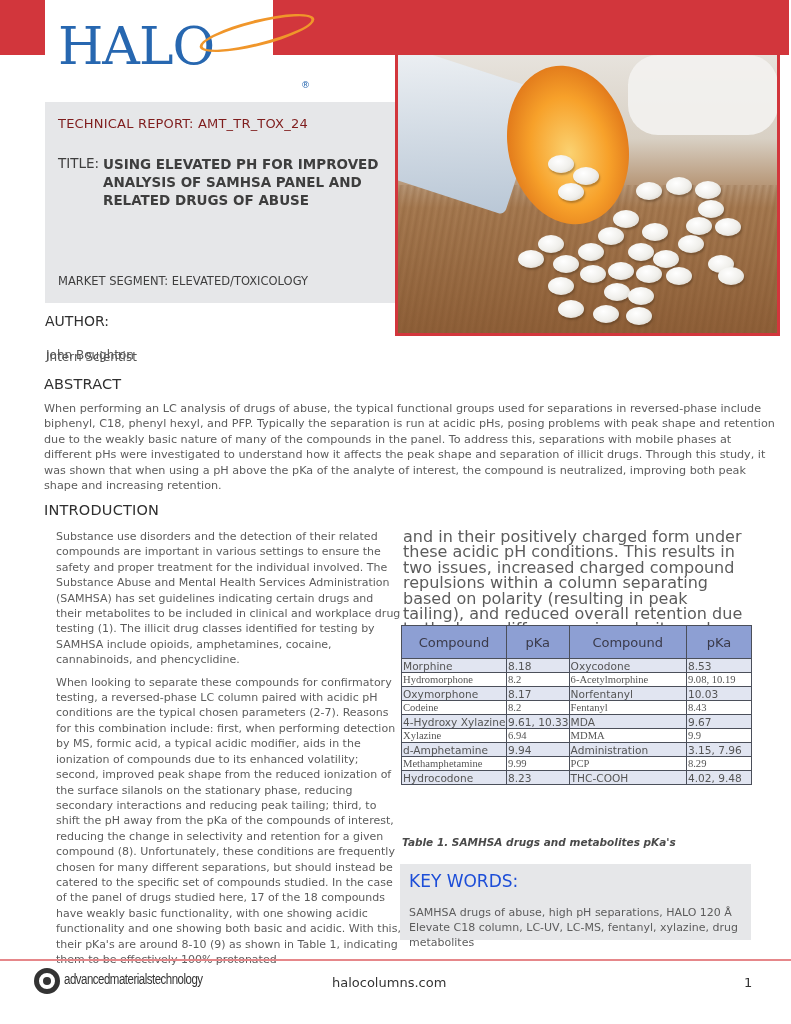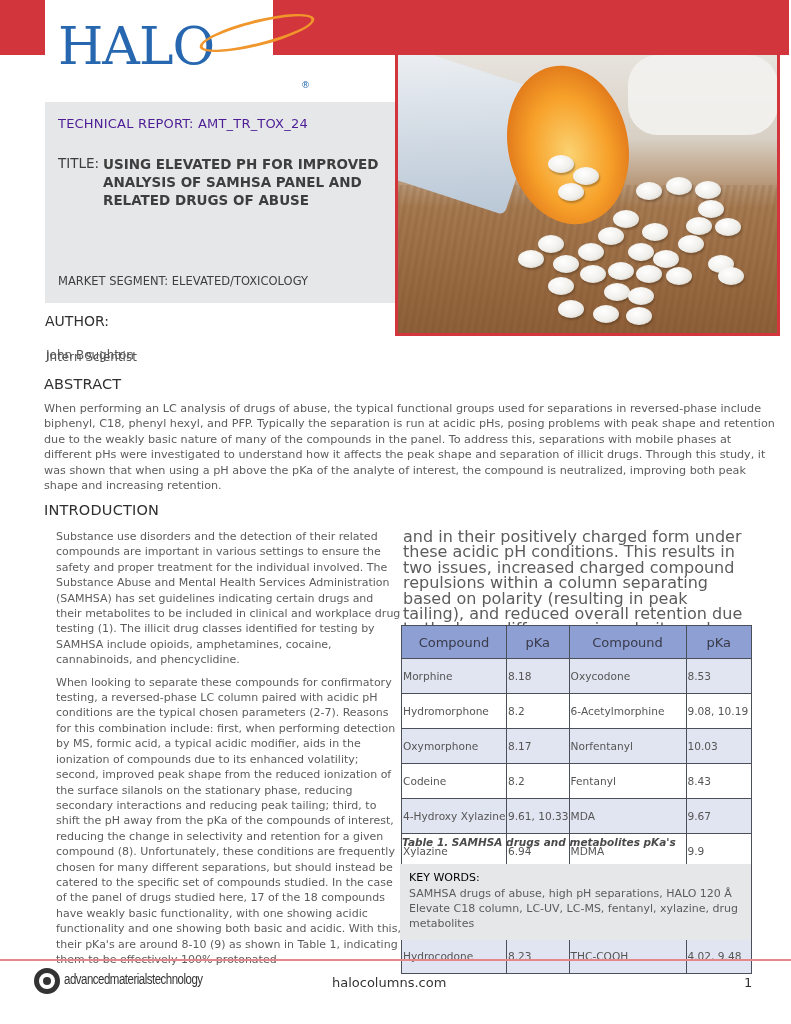--- a/index.html
+++ b/index.html
@@ -8,21 +8,21 @@
 
     .red-block-left { position: absolute; left: 0; top: 0; width: 45px; height: 55px; background: #d2363c; }
     .red-block-right { position: absolute; left: 273px; top: 0; width: 516px; height: 55px; background: #d2363c; }
 
     .logo { position: absolute; left: 58px; top: 16px; width: 210px; height: 60px; }
     .logo-text { position: absolute; left: 0; top: 0; font-family: "DejaVu Serif", serif; font-size: 52px; line-height: 60px; color: #2767b0; letter-spacing: -1px; font-weight: normal; }
     .logo-halo { position: absolute; left: 140px; top: 4px; width: 118px; height: 26px; border: 3px solid #f0962a; border-radius: 50%; transform: rotate(-14deg); }
     .logo-reg { position: absolute; left: 243px; top: 64px; font-size: 9px; color: #2767b0; }
 
     .title-box { position: absolute; left: 45px; top: 102px; width: 351px; height: 201px; background: #e6e7e9; }
-    .report-id { position: absolute; left: 13px; top: 14px; font-size: 13px; color: #4c1d95; letter-spacing: 0.2px; }
+    .report-id { position: absolute; left: 13px; top: 14px; font-size: 13px; color: #7f1d1d; letter-spacing: 0.2px; }
     .title-row { position: absolute; left: 13px; top: 53px; width: 335px; font-size: 13.5px; color: #3e3e3e; }
     .title-label { position: absolute; left: 0; top: 0; }
     .title-text { position: absolute; left: 45px; top: 0; width: 295px; font-weight: bold; line-height: 18px; color: #3e3e3e; }
     .market-seg { position: absolute; left: 13px; top: 172px; font-size: 11.5px; color: #3e3e3e; }
 
     .photo { position: absolute; left: 395px; top: 55px; width: 385px; height: 281px; border: 3px solid #d2363c; border-top: none; overflow: hidden;
       background: linear-gradient(180deg, #e7e3dd 0%, #d8d0c4 30%, #a77b52 55%, #8e5f38 100%); }
     .photo-wood { position: absolute; left: 0; top: 130px; width: 100%; height: 150px;
       background: repeating-linear-gradient(100deg, rgba(120,78,40,0.0) 0px, rgba(120,78,40,0.25) 3px, rgba(160,110,70,0.0) 7px); }
     .photo-cap { position: absolute; left: 230px; top: 0; width: 150px; height: 80px; border-radius: 30px; background: #f3f2f0; opacity: 0.9; }
@@ -38,27 +38,27 @@
     .abstract-h { left: 44px; top: 376px; }
     .abstract-p { position: absolute; left: 44px; top: 401px; width: 735px; font-size: 11.2px; line-height: 15.4px; color: #5c5c5c; }
 
     .intro-h { left: 44px; top: 502px; }
     .col-left { position: absolute; left: 56px; top: 529px; width: 345px; font-size: 11px; line-height: 15.4px; color: #5c5c5c; }
     .col-left p + p { margin-top: 7px; }
     .col-right { position: absolute; left: 403px; top: 529px; width: 350px; font-size: 16px; line-height: 15.4px; color: #5c5c5c; }
 
     .pka-table { position: absolute; left: 401px; top: 625px; width: 351px; border-collapse: collapse; font-size: 10.6px; color: #555; }
     .pka-table th { background: #8d9fd3; color: #3a3a4a; font-weight: normal; font-size: 13px; height: 33px; border: 1.5px solid #4b4f5a; text-align: center; }
-    .pka-table td { border: 1.5px solid #4b4f5a; height: 35px; padding: 0 0 0 1px; white-space: nowrap; }
+    .pka-table td { border: 1.5px solid #4b4f5a; height: 14px; padding: 0 0 0 1px; white-space: nowrap; }
     .pka-table tr.alt td { background: #e1e5f1; }
-    .pka-table tr.plain td { background: #ffffff; }
+    .pka-table tr.plain td { background: #ffffff; font-family: Liberation Serif, serif; }
     .table-caption { position: absolute; left: 402px; top: 836px; font-size: 10.5px; font-weight: bold; font-style: italic; color: #4a4a4a; }
 
     .keywords-box { position: absolute; left: 400px; top: 864px; width: 351px; height: 76px; background: #e6e7e9; padding: 7px 9px; }
-    .keywords-h { font-size: 11px; color: #000000; margin-bottom: 2px; }
+    .keywords-h { font-size: 17px; color: #1d4ed8; margin-bottom: 14px; }
     .keywords-t { font-size: 11px; line-height: 15px; color: #5c5c5c; }
 
     .footer-line { position: absolute; left: 0; top: 959px; width: 791px; height: 2px; background: #e6878a; }
     .footer-logo { position: absolute; left: 34px; top: 968px; width: 200px; height: 26px; text-align: center; }
     .amt-icon { position: absolute; left: 0; top: 0; width: 26px; height: 26px; border-radius: 50%; border: 5px solid #333; }
     .amt-icon::after { content: ""; position: absolute; left: 4px; top: 4px; width: 8px; height: 8px; border-radius: 50%; background: #333; }
     .amt-text { position: absolute; left: 30px; top: 3px; font-family: "Liberation Sans Narrow", "Liberation Sans", sans-serif; font-size: 14px; color: #333; letter-spacing: -0.6px; transform: scaleX(0.82); transform-origin: left center; white-space: nowrap; }
     .footer-url { position: absolute; left: 332px; top: 975px; font-size: 13px; color: #333; }
     .footer-page { position: absolute; left: 744px; top: 975px; font-size: 13px; color: #333; }
   </style>

